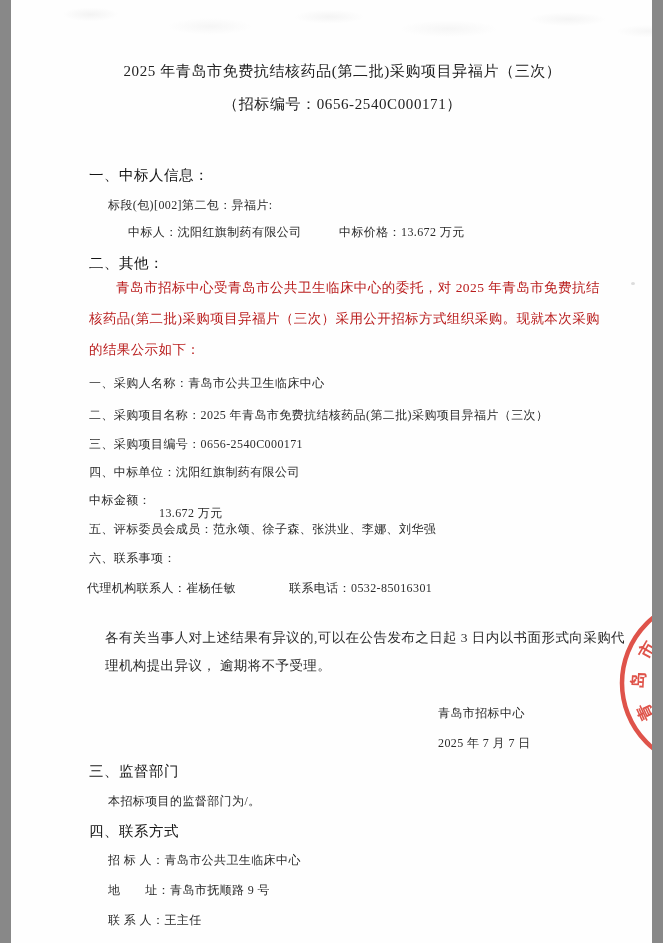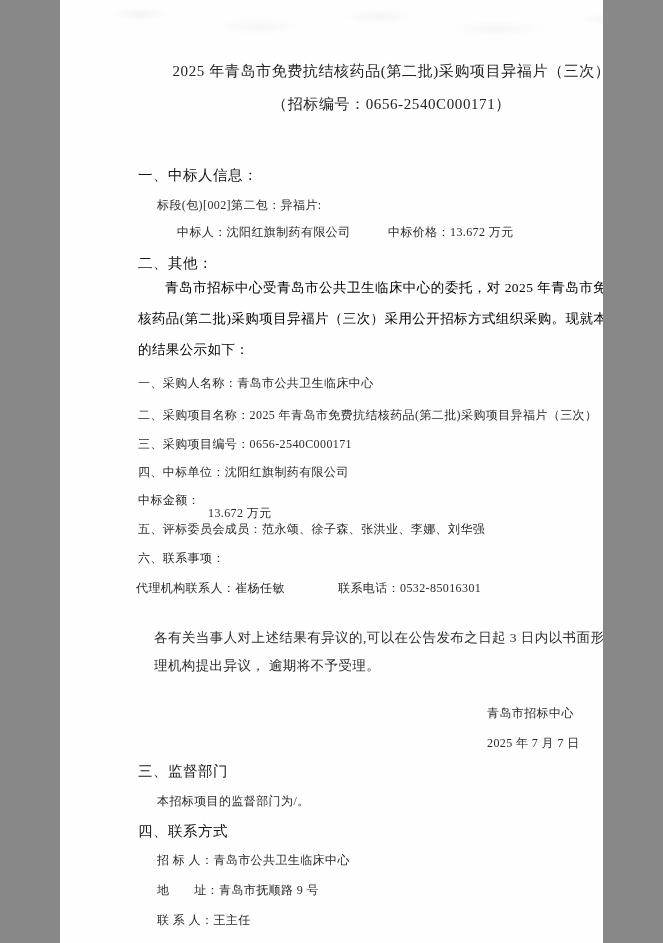--- a/index.html
+++ b/index.html
@@ -1,18 +1,18 @@
 <!DOCTYPE html>
 <html><head>
 <meta charset="utf-8">
 <style>
   html,body{margin:0;padding:0;background:#888;}
   .page{
     position:relative;
-    width:543px;height:943px;
+    width:641px;height:943px;
     margin:0 auto;
     background:#fefefe;
     overflow:hidden;
     font-family:"Liberation Serif","DejaVu Serif",serif;
     color:#2b2b2b;
   }
   .scan-noise{
     position:absolute;top:0;left:0;width:663px;height:48px;
     background:
       radial-gradient(ellipse 40px 10px at 12% 30%, rgba(150,150,150,.10), transparent 70%),
@@ -38,21 +38,21 @@
   }
   .heading{
     position:absolute;margin:0;
     font-family:"DejaVu Sans","Liberation Sans",sans-serif;
     font-weight:400;font-size:14.5px;letter-spacing:.5px;
     color:#151515;white-space:nowrap;
   }
   .para{
     position:absolute;margin:0;
     font-size:13.5px;line-height:31px;letter-spacing:.4px;
-    text-align:justify;text-indent:2em;color:#000000;
+    text-align:justify;text-indent:2em;color:#b91c1c;
   }
   .para2{
     position:absolute;margin:16px;
     font-size:13.5px;line-height:28px;letter-spacing:.4px;
     text-align:justify;color:#2b2b2b;
   }
   .stamp-svg{position:absolute;left:590px;top:595px;}
   .stamp-char{
     font-family:"DejaVu Sans","Liberation Sans",sans-serif;
     font-weight:700;

